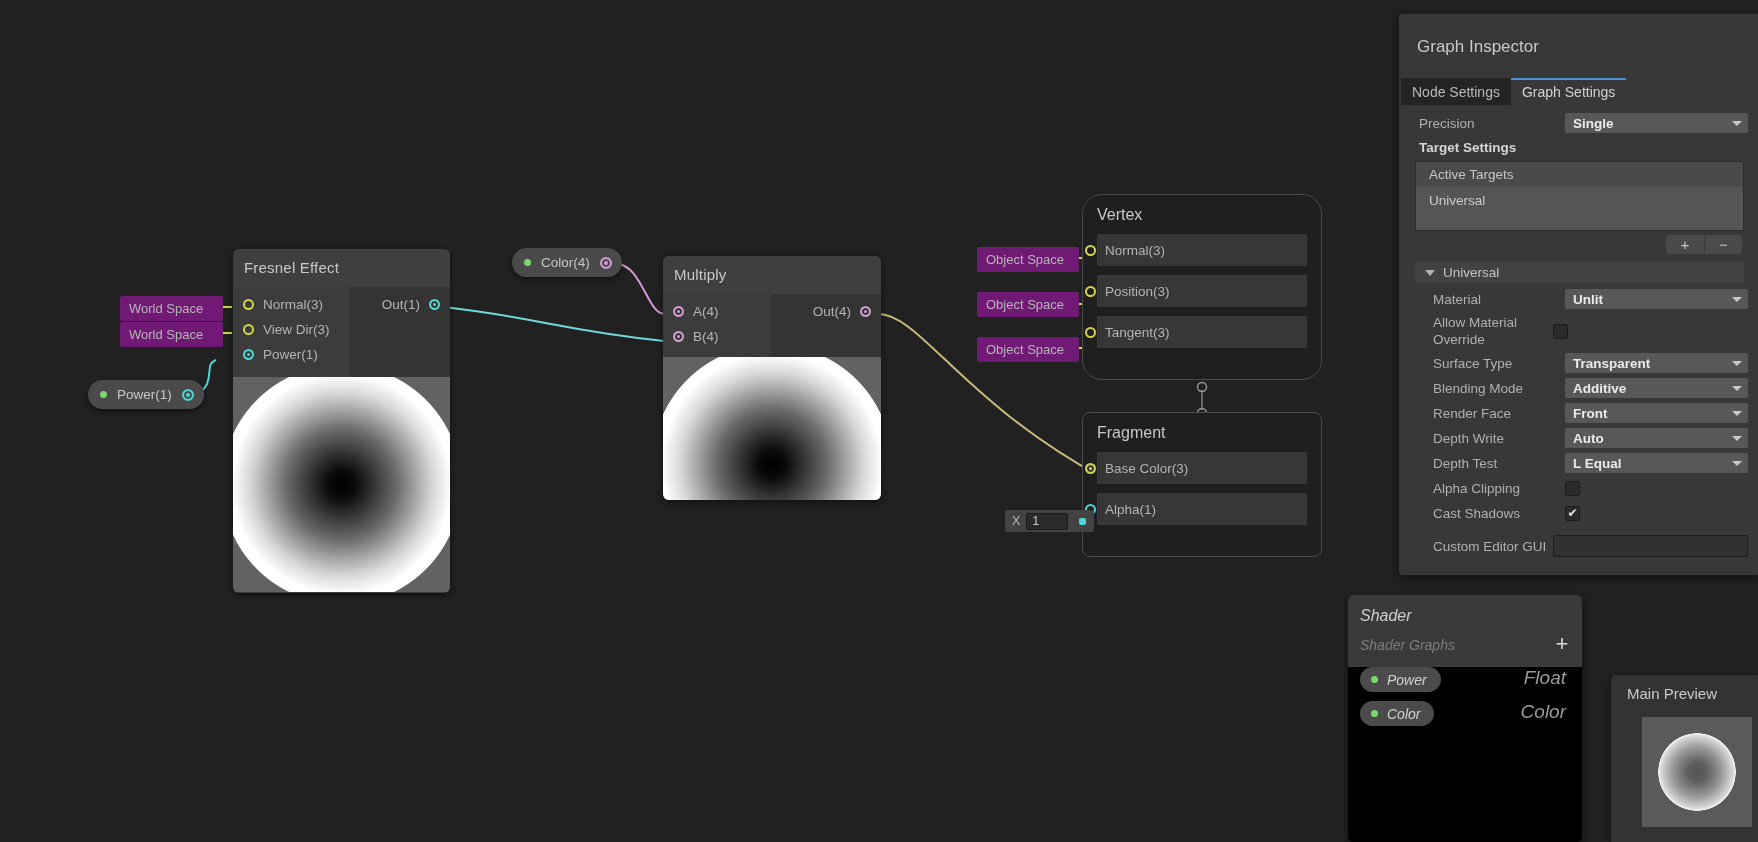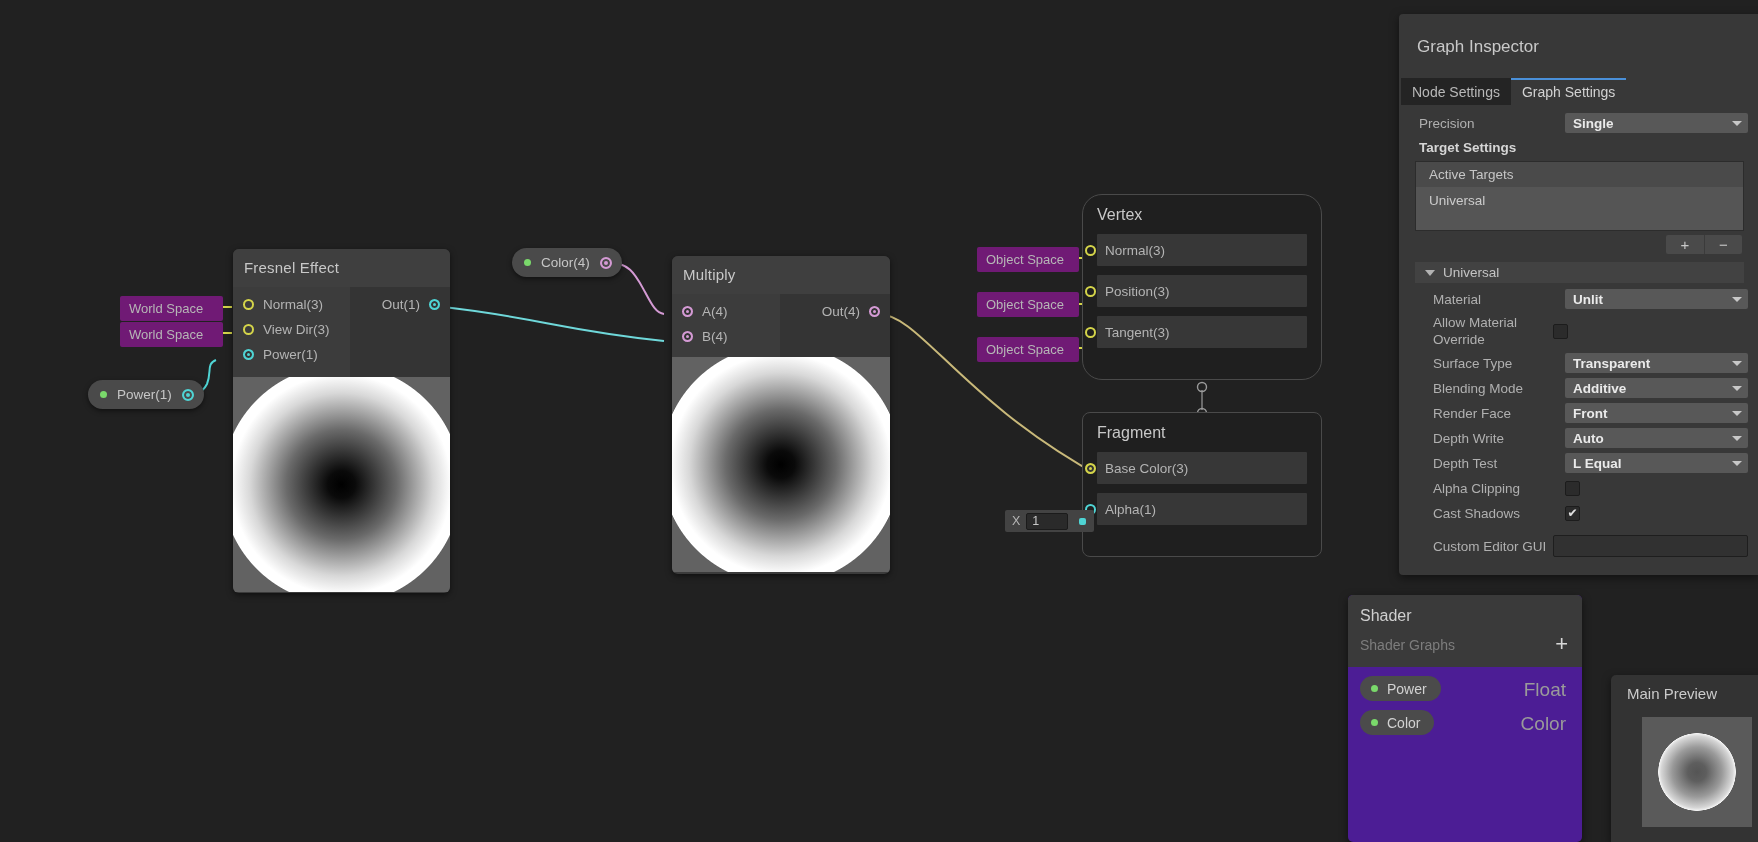--- a/index.html
+++ b/index.html
@@ -160,27 +160,27 @@
   .pm-btn.l { border-radius: 2px 0 0 2px; }
   .pm-btn.r { border-radius: 0 2px 2px 0; border-left: 1px solid #3b3b3b; }
 
   .foldout { display: flex; align-items: center; background: #424242; margin: 8px 10px 4px 12px; padding: 3px 0 3px 10px; }
   .foldout .tri { border-left: 5px solid transparent; border-right: 5px solid transparent; border-top: 6px solid #b2b2b2; margin-right: 8px; }
   .foldout .ftxt { font-size: 13.5px; color: #c4c4c4; }
 
   
   #blackboard {
     position: absolute; left: 1348px; top: 595px; width: 234px; height: 247px;
-    background: #4c1d95; border-radius: 5px; box-shadow: 0 3px 9px rgba(0,0,0,.5);
+    background: #000000; border-radius: 5px; box-shadow: 0 3px 9px rgba(0,0,0,.5); font-style: italic;
   }
   #blackboard .bb-hdr { padding: 12px 0 0 12px; background: #3a3a3a; height: 72px; border-radius: 5px 5px 0 0; position: relative; }
   #blackboard .bb-title { font-size: 16px; color: #cfcfcf; }
   #blackboard .bb-sub { font-size: 14px; color: #7d7d7d; margin-top: 12px; }
   #blackboard .bb-plus { position: absolute; right: 14px; top: 42px; font-size: 22px; color: #d8d8d8; line-height: 14px; }
-  .bb-row { display: flex; align-items: flex-end; justify-content: space-between; padding: 0 16px 0 12px; height: 34px; }
+  .bb-row { display: flex; align-items: flex-start; justify-content: space-between; padding: 0 16px 0 12px; height: 34px; }
   .bb-pill { background: #4b4b4b; border-radius: 13px; height: 25px; display: flex; align-items: center; padding: 0 14px 0 11px; }
   .bb-pill .pdot { width: 7px; height: 7px; border-radius: 50%; background: #7ad96b; margin-right: 9px; }
   .bb-pill .pname { font-size: 14px; color: #d2d2d2; }
   .bb-type { font-size: 19px; color: #9a9a9a; }
 
   
   #mainprev {
     position: absolute; left: 1611px; top: 675px; width: 147px; height: 167px;
     background: #333333; border-radius: 5px 0 0 0; box-shadow: 0 3px 9px rgba(0,0,0,.5);
   }
@@ -267,21 +267,21 @@
 
   <div class="inline-dd" style="left:120px; top:296px; width:103px;">
     <span>World Space</span>
     <span class="sdot"></span>
   </div>
   <div class="inline-dd" style="left:120px; top:322px; width:103px;">
     <span>World Space</span>
     <span class="sdot"></span>
   </div>
 
-  <div class="node" style="left:663px; top:256px; width:218px; height:318px;margin-left:9px;">
+  <div class="node" style="left:663px; top:256px; width:218px; height:244px;">
     <div class="node-title">Multiply</div>
     <div class="node-body" style="height:63px;">
       <div class="node-col-in">
         <div class="port-row">
           <span class="port-dot pk filled"></span>
           <span class="port-label">A(4)</span>
         </div>
         <div class="port-row">
           <span class="port-dot pk filled"></span>
           <span class="port-label">B(4)</span>

